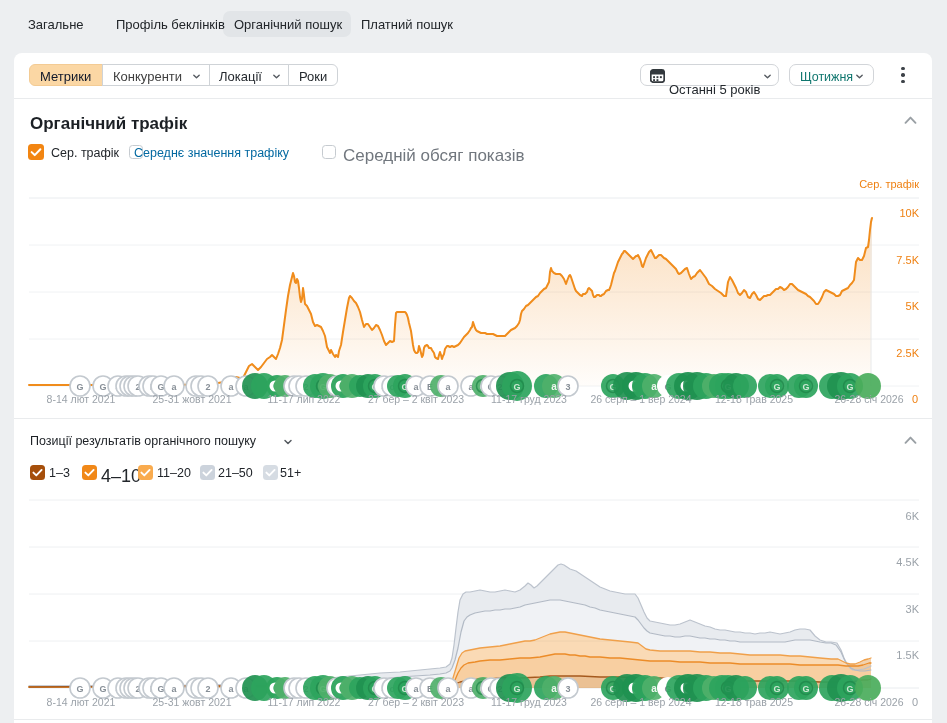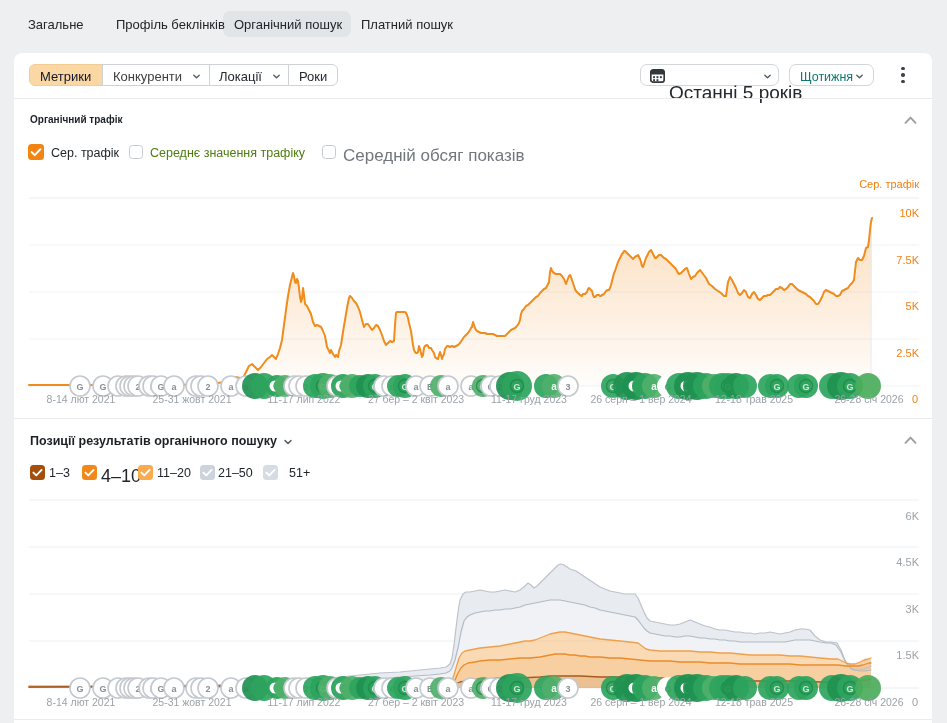--- a/index.html
+++ b/index.html
@@ -35,47 +35,47 @@
 <div class="abs" style="left:640px;top:64px;width:139px;height:22px;background:#fff;border:1px solid #d2d5d9;border-radius:7px"></div>
 <svg style="position:absolute;left:650px;top:68px" width="15" height="15" viewBox="0 0 15 15">
     <rect x="0.8" y="1.8" width="13.4" height="12.4" rx="2.4" fill="none" stroke="#33383d" stroke-width="1.7"></rect>
     <path d="M0.8 4.2 a2.4 2.4 0 0 1 2.4 -2.4 h8.6 a2.4 2.4 0 0 1 2.4 2.4 v2.2 h-13.4 Z" fill="#33383d"></path>
     <rect x="3.1" y="8.2" width="1.9" height="1.9" fill="#33383d"></rect>
     <rect x="6.5" y="8.2" width="1.9" height="1.9" fill="#33383d"></rect>
     <rect x="9.9" y="8.2" width="1.9" height="1.9" fill="#33383d"></rect>
     <rect x="3.1" y="11.2" width="1.9" height="1.9" fill="#33383d"></rect>
     <rect x="6.5" y="11.2" width="1.9" height="1.9" fill="#33383d"></rect>
   </svg>
-<div class="abs" style="left:669px;top:82px;font-size:19px;color:#24292e">Останні 5 років</div>
+<div class="abs" style="left:669px;top:82px;font-size:13px;color:#24292e">Останні 5 років</div>
 <svg style="position:absolute;left:763px;top:72px" width="9" height="9" viewBox="0 0 10 10">
     <path d="M2 3.5 L5 6.5 L8 3.5" fill="none" stroke="#555a60" stroke-width="1.5" stroke-linecap="round" stroke-linejoin="round"></path>
   </svg>
 <div class="abs" style="left:789px;top:64px;width:85px;height:22px;background:#fff;border:1px solid #d2d5d9;border-radius:7px"></div>
 <div class="abs" style="left:800px;top:70px;font-size:12.5px;color:#0f766e">Щотижня</div>
 <svg style="position:absolute;left:855px;top:72px" width="9" height="9" viewBox="0 0 10 10">
     <path d="M2 3.5 L5 6.5 L8 3.5" fill="none" stroke="#555a60" stroke-width="1.5" stroke-linecap="round" stroke-linejoin="round"></path>
   </svg>
 <div class="abs" style="left:901px;top:66.5px;width:3.6px;height:3.6px;border-radius:50%;background:#3d4248"></div>
 <div class="abs" style="left:901px;top:73.2px;width:3.6px;height:3.6px;border-radius:50%;background:#3d4248"></div>
 <div class="abs" style="left:901px;top:79.9px;width:3.6px;height:3.6px;border-radius:50%;background:#3d4248"></div>
 
 <div class="abs" style="left:14px;top:98px;width:918px;height:1px;background:#e9ebed"></div>
 <div class="abs" style="left:14px;top:418px;width:918px;height:1px;background:#e9ebed"></div>
 <div class="abs" style="left:14px;top:719px;width:918px;height:1px;background:#e9ebed"></div>
 
-<div class="abs" style="left:30px;top:114px;font-size:10px;font-weight:bold;color:#1c2025">Органічний трафік</div>
+<div class="abs" style="left:30px;top:114px;font-size:17px;font-weight:bold;color:#1c2025">Органічний трафік</div>
 <svg style="position:absolute;left:904px;top:114px" width="13" height="13" viewBox="0 0 13 13">
     <path d="M1.5 8.8 L6.5 3.6 L11.5 8.8" fill="none" stroke="#9aa0a5" stroke-width="1.9" stroke-linecap="round" stroke-linejoin="round"></path>
   </svg>
 <div style="position:absolute;left:28px;top:144px;width:16px;height:16px;background:#f28511;border-radius:3.5px"><svg width="16" height="16" viewBox="0 0 15 15">
       <path d="M3.4 7.6 L6.3 10.4 L11.6 4.9" fill="none" stroke="#fff" stroke-width="1.9" stroke-linecap="round" stroke-linejoin="round"></path>
     </svg></div>
 <div class="abs" style="left:51px;top:146px;font-size:12.5px;color:#22262b">Сер. трафік</div>
 <div style="position:absolute;left:129px;top:145px;width:14px;height:14px;background:#fff;border:1px solid #c6cbd0;border-radius:3.5px"></div>
-<div class="abs" style="left:150px;top:146px;font-size:12.5px;color:#4d7c0f">Середнє значення трафіку</div>
+<div class="abs" style="left:134px;top:146px;font-size:12.5px;color:#0369a1">Середнє значення трафіку</div>
 <div style="position:absolute;left:322px;top:145px;width:14px;height:14px;background:#fff;border:1px solid #c6cbd0;border-radius:3.5px"></div>
 <div class="abs" style="left:343px;top:146px;font-size:17px;color:#71777e">Середній обсяг показів</div>
 
 <svg style="position:absolute;left:14px;top:168px" width="918" height="242" viewBox="14 168 918 242" font-family="Liberation Sans, sans-serif">
 <defs>
       <linearGradient id="og" x1="0" y1="210" x2="0" y2="386" gradientUnits="userSpaceOnUse">
         <stop offset="0" stop-color="#f28c1d" stop-opacity="0.30"></stop>
         <stop offset="1" stop-color="#f28c1d" stop-opacity="0.02"></stop>
       </linearGradient>
     </defs>
@@ -222,21 +222,21 @@
 <text x="192" y="403" font-size="10.5" fill="#9ba2a9" text-anchor="middle">25-31 жовт 2021</text>
 <text x="304" y="403" font-size="10.5" fill="#9ba2a9" text-anchor="middle">11-17 лип 2022</text>
 <text x="416" y="403" font-size="10.5" fill="#9ba2a9" text-anchor="middle">27 бер – 2 квіт 2023</text>
 <text x="529" y="403" font-size="10.5" fill="#9ba2a9" text-anchor="middle">11-17 груд 2023</text>
 <text x="641" y="403" font-size="10.5" fill="#9ba2a9" text-anchor="middle">26 серп – 1 вер 2024</text>
 <text x="754" y="403" font-size="10.5" fill="#9ba2a9" text-anchor="middle">12-18 трав 2025</text>
 <text x="869" y="403" font-size="10.5" fill="#9ba2a9" text-anchor="middle">26-28 січ 2026</text>
 <text x="915" y="403" font-size="11" fill="#ef8011" text-anchor="middle">0</text>
 </svg>
 
-<div class="abs" style="left:30px;top:434px;font-size:12.5px;font-weight:bold;color:#1c2025">Позиції результатів органічного пошуку</div>
+<div class="abs" style="left:30px;top:434px;font-size:12.5px;font-weight:normal;color:#1c2025">Позиції результатів органічного пошуку</div>
 <svg style="position:absolute;left:283px;top:437px" width="10" height="10" viewBox="0 0 10 10">
     <path d="M2 3.5 L5 6.5 L8 3.5" fill="none" stroke="#555a60" stroke-width="1.5" stroke-linecap="round" stroke-linejoin="round"></path>
   </svg>
 <svg style="position:absolute;left:904px;top:434px" width="13" height="13" viewBox="0 0 13 13">
     <path d="M1.5 8.8 L6.5 3.6 L11.5 8.8" fill="none" stroke="#9aa0a5" stroke-width="1.9" stroke-linecap="round" stroke-linejoin="round"></path>
   </svg>
 <div style="position:absolute;left:30px;top:465px;width:15px;height:15px;background:#a64f0b;border-radius:3.5px"><svg width="15" height="15" viewBox="0 0 15 15">
       <path d="M3.4 7.6 L6.3 10.4 L11.6 4.9" fill="none" stroke="#fff" stroke-width="1.9" stroke-linecap="round" stroke-linejoin="round"></path>
     </svg></div>
 <div class="abs" style="left:49px;top:466px;font-size:12.5px;color:#22262b">1–3</div>
@@ -248,21 +248,21 @@
       <path d="M3.4 7.6 L6.3 10.4 L11.6 4.9" fill="none" stroke="#fff" stroke-width="1.9" stroke-linecap="round" stroke-linejoin="round"></path>
     </svg></div>
 <div class="abs" style="left:157px;top:466px;font-size:12.5px;color:#22262b">11–20</div>
 <div style="position:absolute;left:200px;top:465px;width:15px;height:15px;background:#ccd3dc;border-radius:3.5px"><svg width="15" height="15" viewBox="0 0 15 15">
       <path d="M3.4 7.6 L6.3 10.4 L11.6 4.9" fill="none" stroke="#fff" stroke-width="1.9" stroke-linecap="round" stroke-linejoin="round"></path>
     </svg></div>
 <div class="abs" style="left:218px;top:466px;font-size:12.5px;color:#22262b">21–50</div>
 <div style="position:absolute;left:263px;top:465px;width:15px;height:15px;background:#d6dce3;border-radius:3.5px"><svg width="15" height="15" viewBox="0 0 15 15">
       <path d="M3.4 7.6 L6.3 10.4 L11.6 4.9" fill="none" stroke="#fff" stroke-width="1.9" stroke-linecap="round" stroke-linejoin="round"></path>
     </svg></div>
-<div class="abs" style="left:289px;top:466px;font-size:12.5px;color:#22262b">51+</div>
+<div class="abs" style="left:280px;top:466px;font-size:12.5px;color:#22262b">51+</div>
 
 <svg style="position:absolute;left:14px;top:470px" width="918" height="253" viewBox="14 470 918 253" font-family="Liberation Sans, sans-serif">
 <line x1="29" y1="500" x2="919" y2="500" stroke="#eef0f2" stroke-width="1"></line>
 <line x1="29" y1="547" x2="919" y2="547" stroke="#eef0f2" stroke-width="1"></line>
 <line x1="29" y1="594" x2="919" y2="594" stroke="#eef0f2" stroke-width="1"></line>
 <line x1="29" y1="641" x2="919" y2="641" stroke="#eef0f2" stroke-width="1"></line>
 <line x1="29" y1="688" x2="919" y2="688" stroke="#e9ecef" stroke-width="1"></line>
 <path d="M29,686 L100,686 L200,685 L250,684 L280,683 L300,681 L320,679 L340,677 L360,675 L380,673 L400,672 L410,671 L420,670 L430,669 L440,668 L446,667 L450,664 L452,658 L454,645 L456,628 L458,612 L460,600 L463,594 L466,592 L470,592 L475,591 L480,590 L485,591 L490,592 L495,592 L500,591 L505,590 L510,591 L515,592 L520,590 L525,586 L528,583 L531,585 L534,588 L537,586 L540,583 L543,580 L546,577 L549,574 L552,571 L555,568 L558,565 L561,564 L564,565 L567,567 L570,569 L573,570 L576,571 L579,573 L582,575 L585,577 L588,579 L591,581 L594,583 L597,585 L600,587 L605,589 L610,591 L615,592 L620,593 L625,594 L630,594 L635,594 L638,598 L641,605 L644,612 L647,618 L650,621 L655,622 L660,623 L665,624 L670,625 L675,625 L680,624 L685,622 L690,620 L695,622 L700,624 L705,626 L710,627 L715,629 L720,630 L725,630 L730,631 L735,632 L740,632 L745,633 L750,633 L755,634 L760,633 L765,633 L770,632 L775,633 L780,634 L785,633 L790,632 L795,630 L800,629 L805,629 L810,630 L815,636 L820,640 L826,642 L831,642 L837,643 L841,650 L844,658 L847,664 L850,668 L853,670 L858,670 L864,669 L869,667 L871,666 L871,670 L865,671 L860,671 L855,670 L851,668 L848,665 L845,661 L841,652 L836,645 L831,643 L826,643 L820,642 L815,641 L810,640 L805,640 L800,640 L795,640 L790,641 L785,642 L780,642 L775,642 L770,642 L765,642 L760,642 L755,642 L750,642 L745,642 L740,642 L735,641 L730,641 L725,640 L720,640 L715,639 L710,639 L705,638 L700,638 L695,637 L690,636 L685,636 L680,637 L675,637 L670,636 L665,636 L660,635 L655,634 L650,633 L647,631 L644,628 L641,624 L638,620 L635,617 L630,616 L625,615 L620,614 L615,613 L610,612 L605,611 L600,610 L595,608 L590,607 L585,605 L580,604 L575,603 L570,602 L565,601 L560,600 L555,600 L550,600 L545,601 L540,602 L535,603 L530,604 L525,605 L520,607 L515,608 L510,609 L505,609 L500,610 L495,610 L490,611 L485,611 L480,612 L475,613 L470,615 L467,617 L464,621 L461,632 L458,648 L455,660 L452,668 L450,671 L446,673 L440,674 L430,675 L415,676 L400,677 L380,679 L360,680 L330,682 L300,684 L200,686 L29,686 Z" fill="#e8ebef" stroke="none"></path>
 <path d="M29,686 L200,686 L300,684 L330,682 L360,680 L380,679 L400,677 L415,676 L430,675 L440,674 L446,673 L450,671 L452,668 L455,660 L458,648 L461,632 L464,621 L467,617 L470,615 L475,613 L480,612 L485,611 L490,611 L495,610 L500,610 L505,609 L510,609 L515,608 L520,607 L525,605 L530,604 L535,603 L540,602 L545,601 L550,600 L555,600 L560,600 L565,601 L570,602 L575,603 L580,604 L585,605 L590,607 L595,608 L600,610 L605,611 L610,612 L615,613 L620,614 L625,615 L630,616 L635,617 L638,620 L641,624 L644,628 L647,631 L650,633 L655,634 L660,635 L665,636 L670,636 L675,637 L680,637 L685,636 L690,636 L695,637 L700,638 L705,638 L710,639 L715,639 L720,640 L725,640 L730,641 L735,641 L740,642 L745,642 L750,642 L755,642 L760,642 L765,642 L770,642 L775,642 L780,642 L785,642 L790,641 L795,640 L800,640 L805,640 L810,640 L815,641 L820,642 L826,643 L831,643 L836,645 L841,652 L845,661 L848,665 L851,668 L855,670 L860,671 L865,671 L871,670 L871,658 L868,659 L864,660 L860,662 L855,664 L850,664 L846,663 L842,661 L838,659 L831,659 L820,658 L810,657 L800,656 L790,656 L780,655 L770,655 L760,655 L750,655 L740,654 L730,653 L720,653 L710,652 L700,652 L690,651 L680,651 L670,651 L660,651 L650,650 L646,649 L642,646 L638,643 L630,642 L620,641 L610,640 L600,639 L595,638 L590,637 L585,636 L580,635 L575,634 L570,633 L565,632 L560,632 L555,633 L550,634 L545,636 L540,638 L535,640 L530,641 L525,641 L520,642 L515,643 L510,644 L505,645 L500,646 L490,647 L480,648 L475,649 L470,650 L465,651 L462,653 L459,658 L456,668 L453,678 L450,682 L440,683 L400,684 L300,686 L29,687 Z" fill="#f0f2f5" stroke="none"></path>
 <path d="M29,687 L300,686 L400,684 L440,683 L450,682 L453,678 L456,668 L459,658 L462,653 L465,651 L470,650 L475,649 L480,648 L490,647 L500,646 L505,645 L510,644 L515,643 L520,642 L525,641 L530,641 L535,640 L540,638 L545,636 L550,634 L555,633 L560,632 L565,632 L570,633 L575,634 L580,635 L585,636 L590,637 L595,638 L600,639 L610,640 L620,641 L630,642 L638,643 L642,646 L646,649 L650,650 L660,651 L670,651 L680,651 L690,651 L700,652 L710,652 L720,653 L730,653 L740,654 L750,655 L760,655 L770,655 L780,655 L790,656 L800,656 L810,657 L820,658 L831,659 L838,659 L842,661 L846,663 L850,664 L855,664 L860,662 L864,660 L868,659 L871,658 L871,663 L869,663 L866,664 L863,665 L858,666 L852,666 L846,666 L838,665 L831,665 L820,665 L810,665 L800,665 L790,664 L780,664 L770,664 L760,664 L750,664 L740,664 L730,663 L720,663 L710,663 L700,662 L690,662 L680,662 L670,661 L660,661 L650,661 L640,660 L630,659 L620,658 L610,658 L600,657 L590,657 L585,656 L580,656 L575,655 L570,655 L565,654 L560,654 L555,654 L550,655 L545,656 L540,657 L530,658 L520,658 L510,659 L500,660 L490,660 L480,661 L475,662 L468,663 L464,665 L461,668 L458,673 L455,680 L452,683 L445,684 L400,685 L300,686 L29,687 Z" fill="rgba(243,157,61,0.38)" stroke="none"></path>

